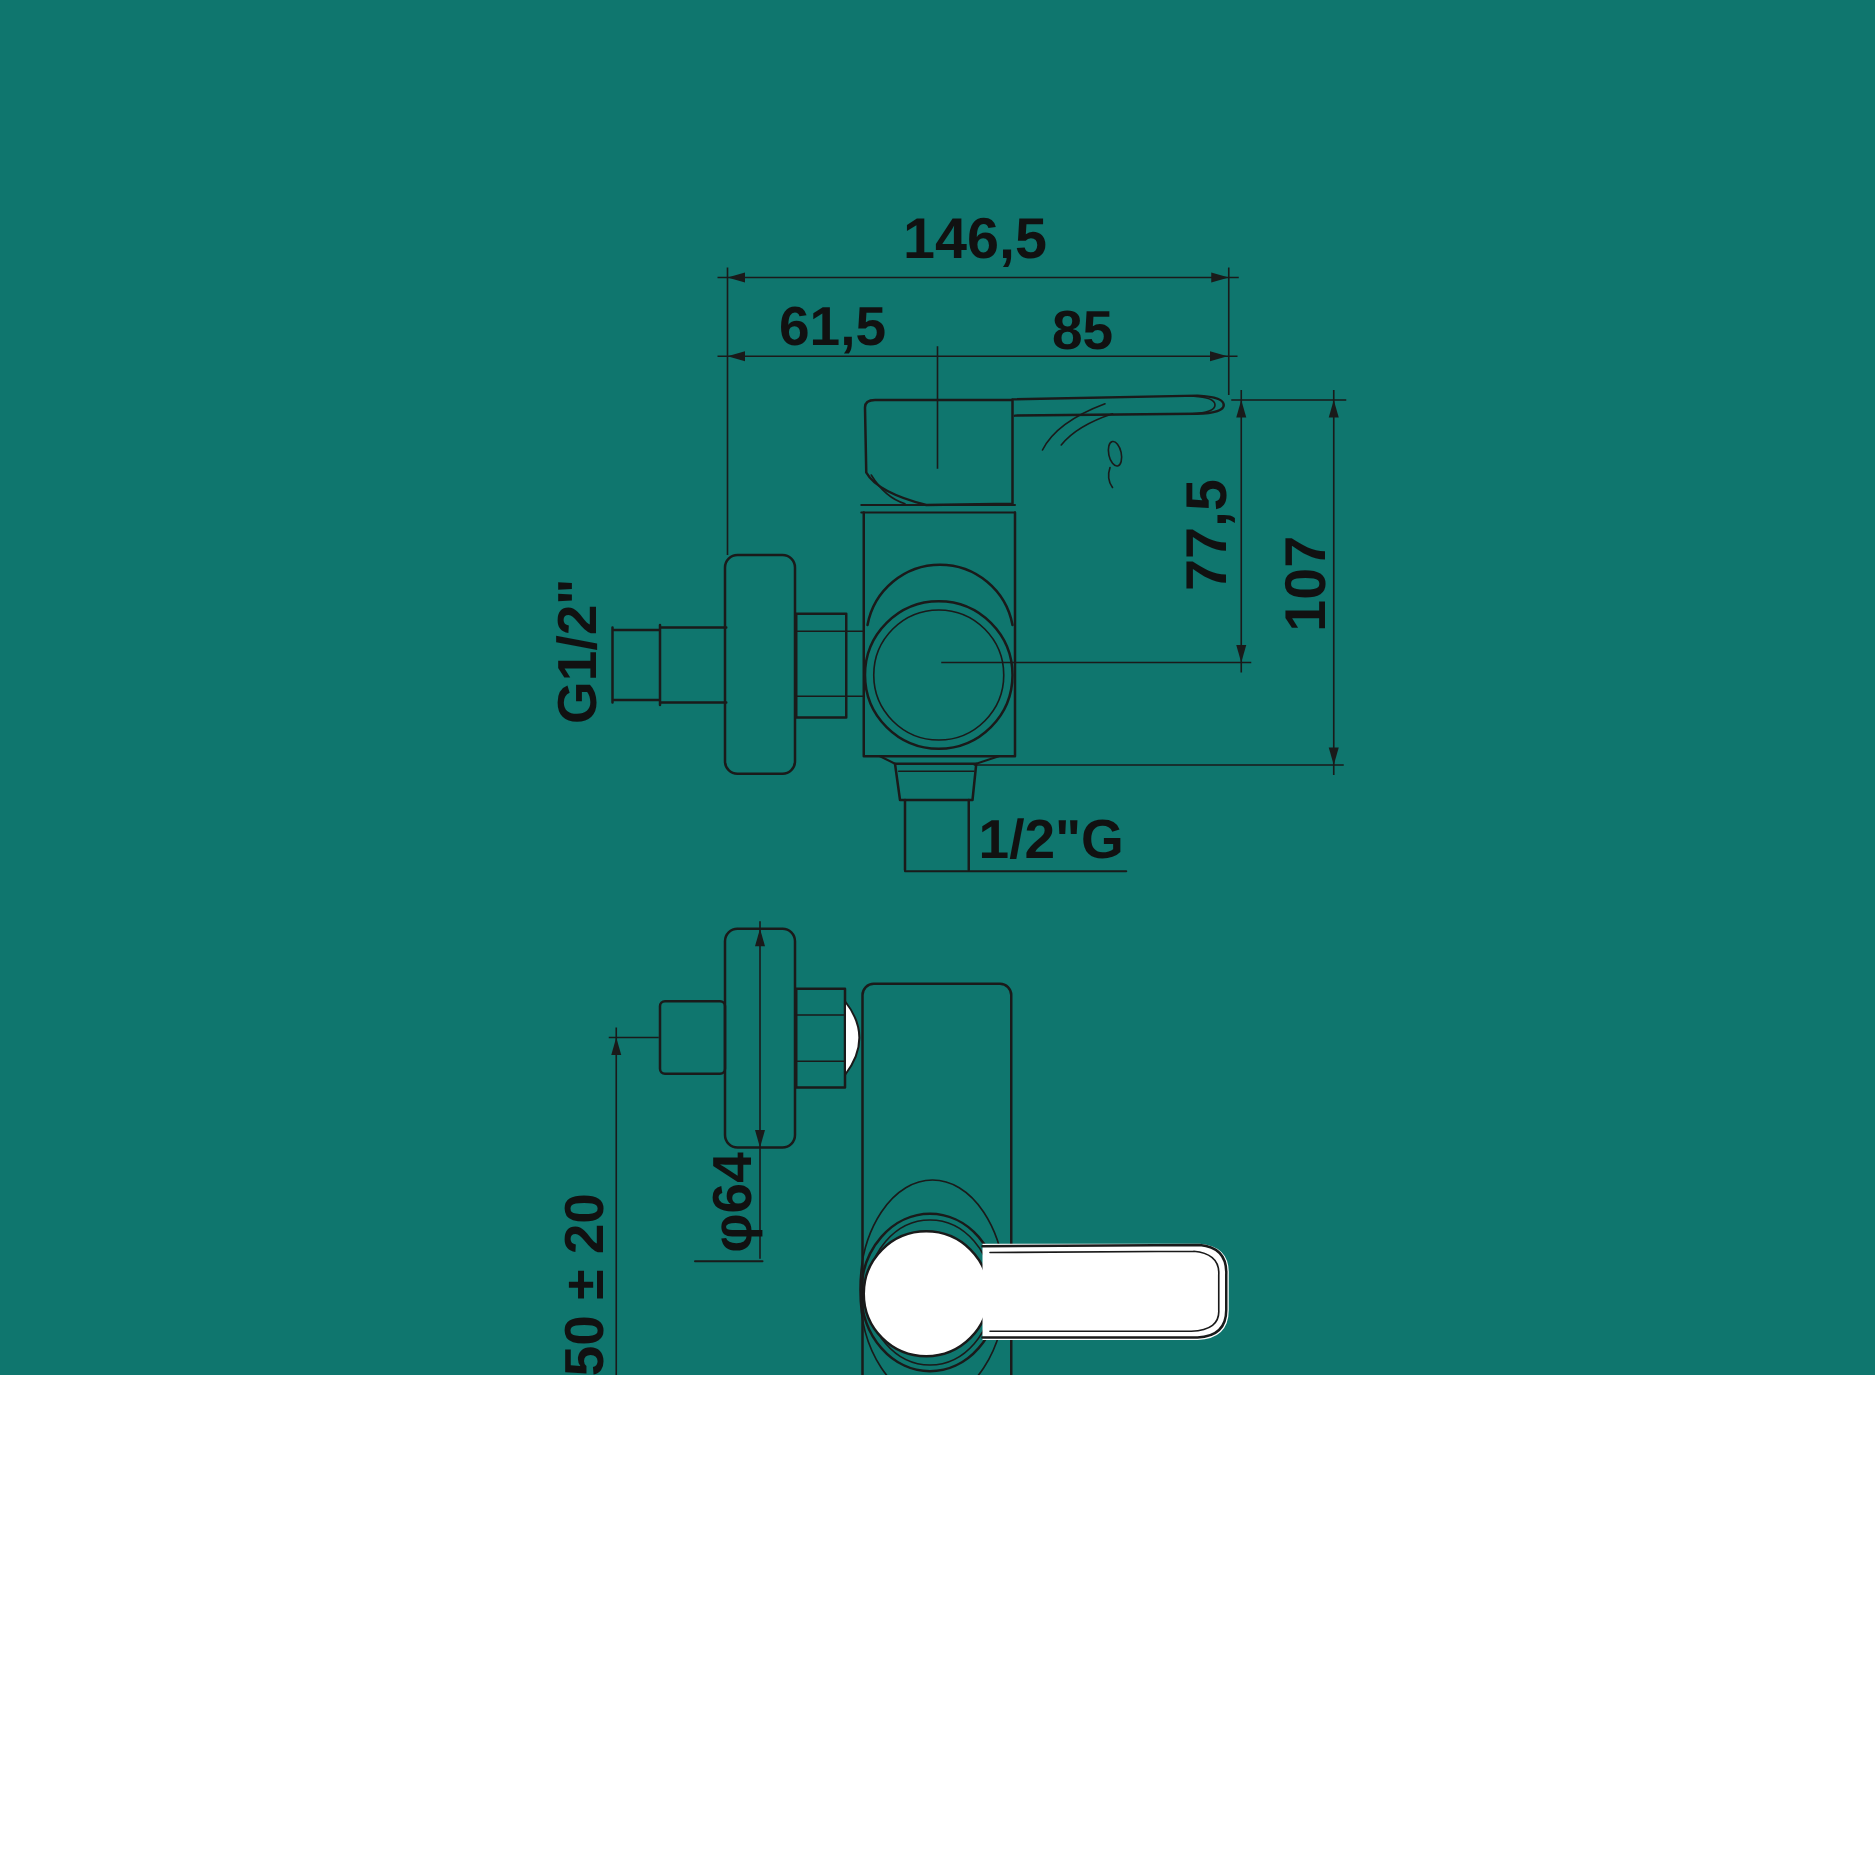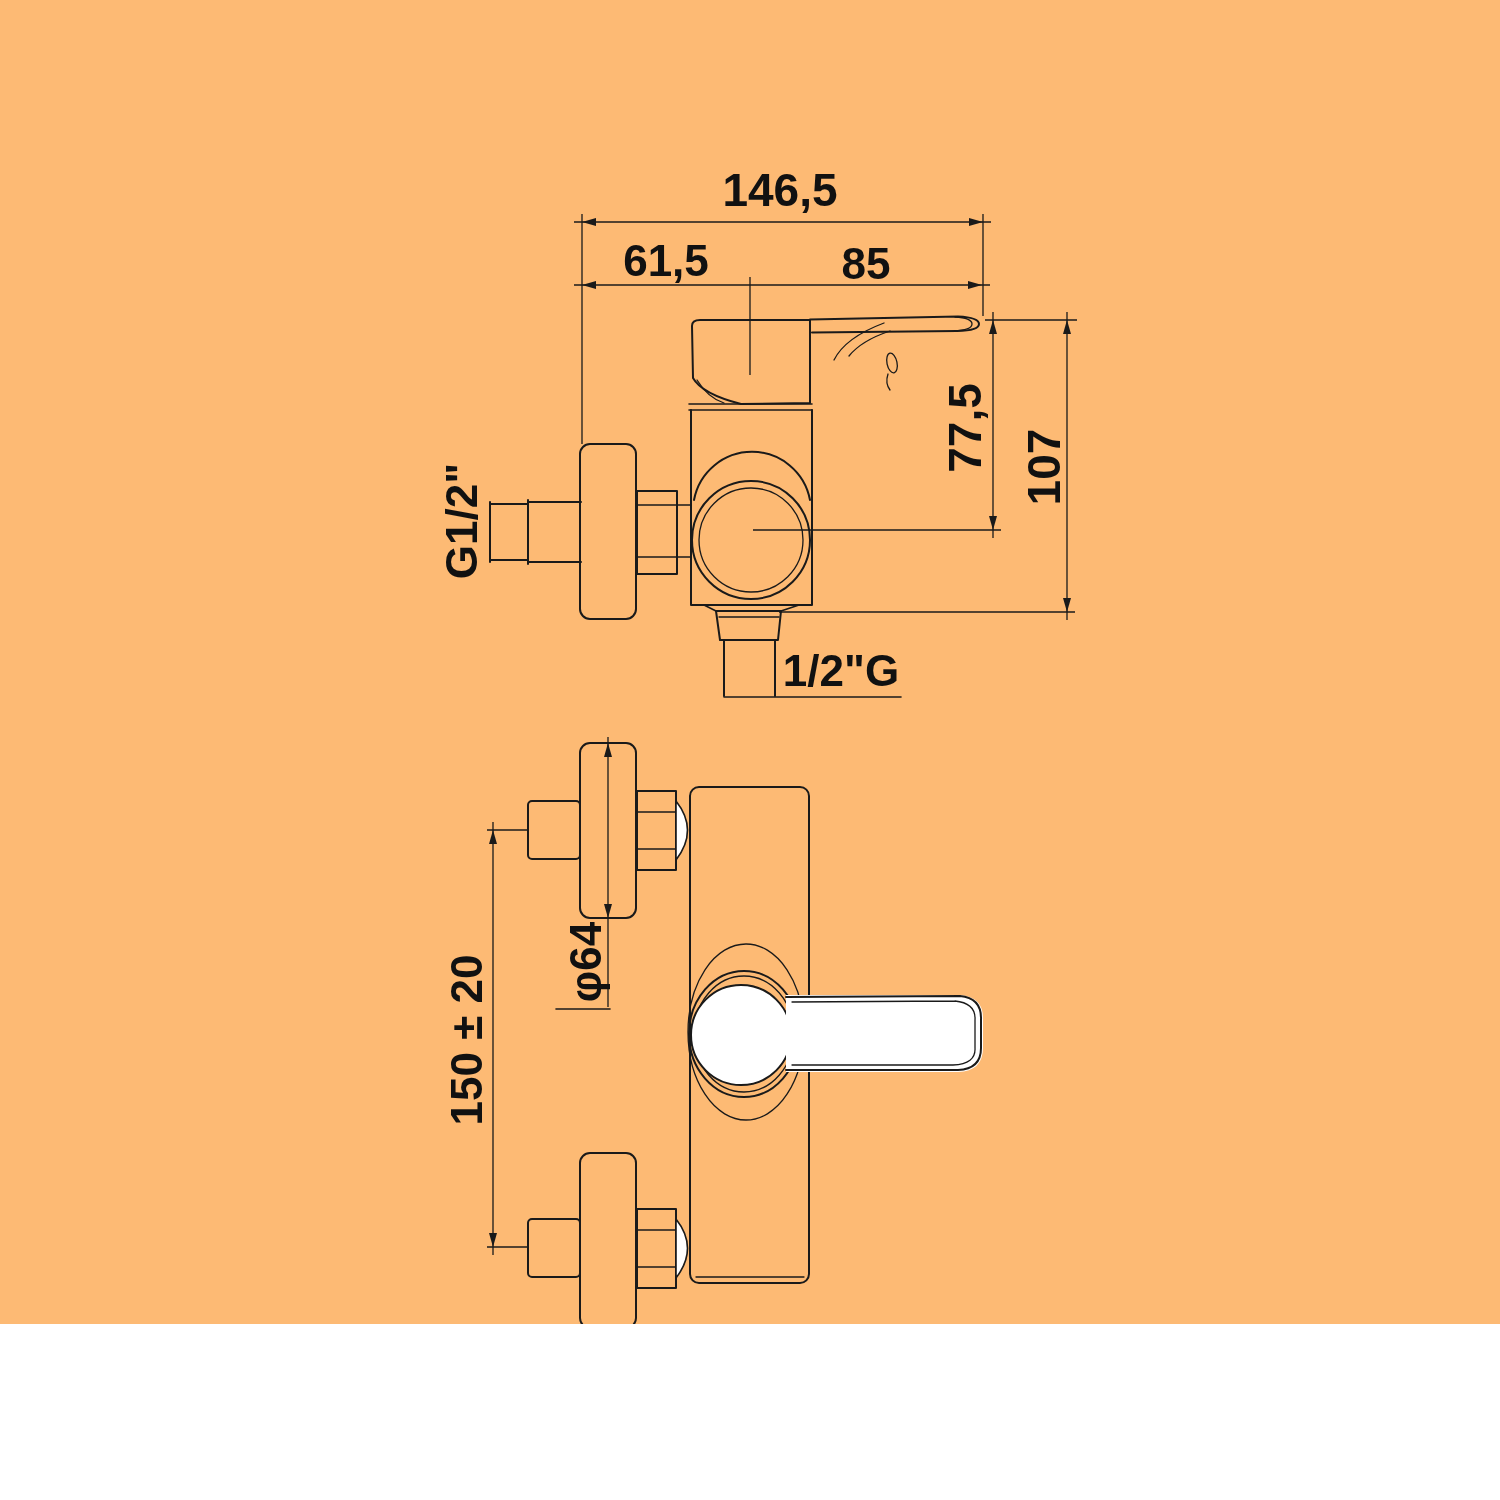--- a/index.html
+++ b/index.html
@@ -1,16 +1,16 @@
 <!DOCTYPE html>
 <html><head>
 <meta charset="utf-8">
 <style>
   html,body{margin:0;padding:0;background:#fff;}
-  .canvas{position:relative;width:1500px;height:1324px;background:#fdba74;overflow:hidden;
+  .canvas{position:relative;width:1500px;height:1100px;background:#0f766e;overflow:hidden;
           font-family:"Liberation Sans","DejaVu Sans",sans-serif;}
   svg{position:absolute;left:0;top:0;}
   .outline{fill:none;stroke:#1a1a1a;stroke-width:2;stroke-linejoin:round;stroke-linecap:round;}
   .mid{fill:none;stroke:#1a1a1a;stroke-width:1.6;stroke-linejoin:round;stroke-linecap:round;}
   .thin{fill:none;stroke:#1a1a1a;stroke-width:1.3;stroke-linejoin:round;stroke-linecap:round;}
   .dim{fill:none;stroke:#1a1a1a;stroke-width:1.3;stroke-linecap:butt;}
   .arrow{fill:#1a1a1a;stroke:none;}
   .whitefill{fill:#ffffff;}
   text.dimtext{fill:#111111;font-weight:700;}
   .fs46{font-size:46px;} .fs44{font-size:44px;}

